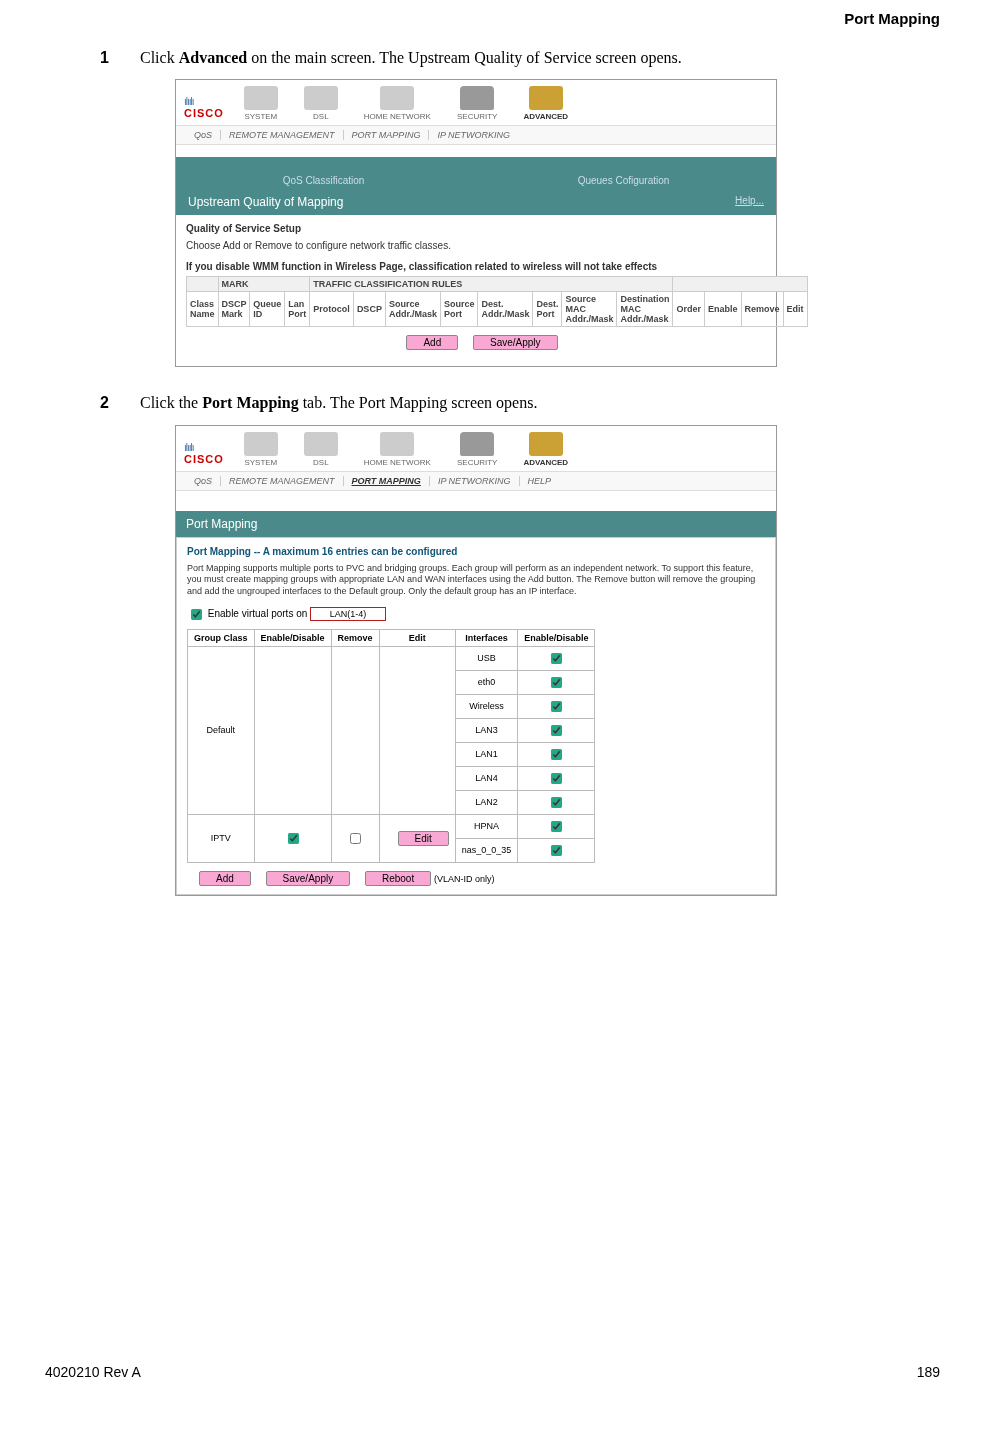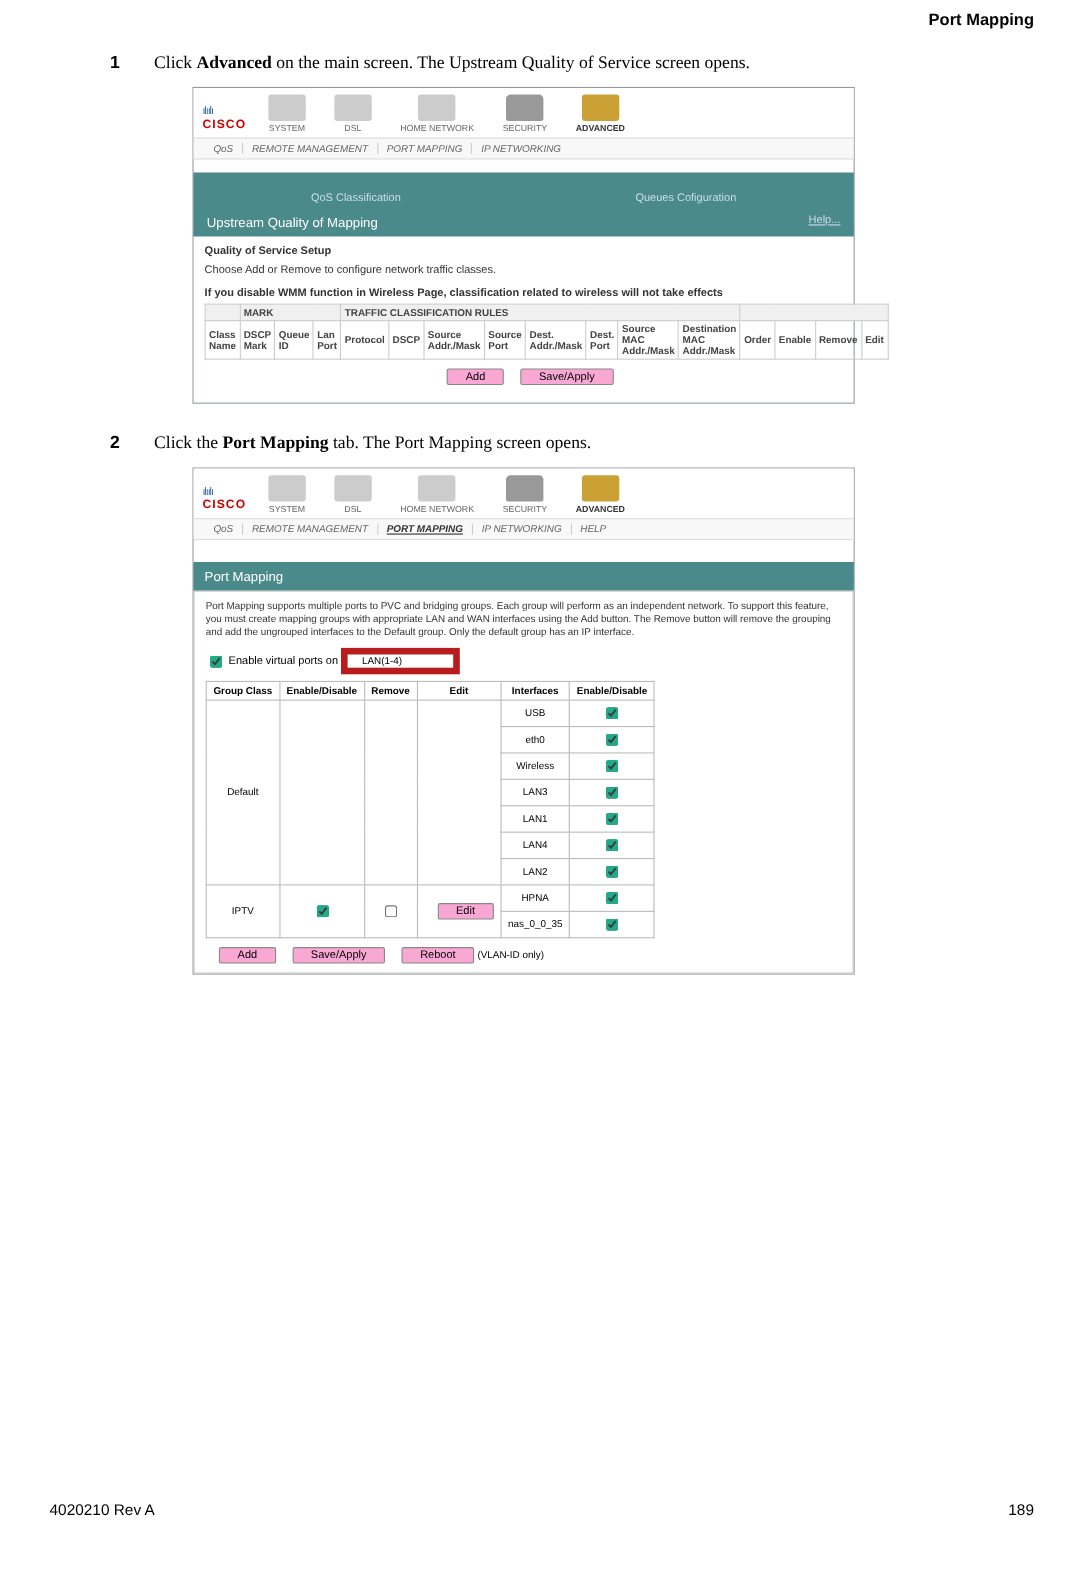--- a/index.html
+++ b/index.html
@@ -152,21 +152,21 @@
     border-radius: 2px;
     font-family: Arial, sans-serif;
     margin-left: 12px;
   }
   .btn-row { text-align: center; padding: 8px; }
   .pm-body { padding: 8px 10px; background: #fff; border: 1px solid #ccc; }
   .pm-title { color: #157; font-weight: bold; font-size: 10px; margin-bottom: 6px; }
   .pm-desc { font-size: 9px; color: #333; line-height: 1.3; margin-bottom: 8px; }
   .pm-enable { font-size: 10px; margin-bottom: 6px; }
   .pm-enable input[type=text] {
-    font-size: 9px; padding: 1px 13px; width: 70px; border: 6px solid #b91c1c;
+    font-size: 9px; padding: 1px 2px; width: 70px; border: 1px solid #b91c1c; text-align: center;
   }
   .pm-table {
     border-collapse: collapse;
     font-size: 9px;
   }
   .pm-table th, .pm-table td {
     border: 1px solid #bbb;
     padding: 3px 6px;
     text-align: center;
   }
@@ -324,20 +324,21 @@
       <span class="sub-tab">HELP</span>
     </div>
 
     <div style="height:20px"></div>
 
     <div class="panel" style="margin-top:0">
       <div class="panel-title" style="padding:6px 10px">
         <span>Port Mapping</span>
       </div>
       <div class="pm-body">
+        <div class="pm-title">Port Mapping -- A maximum 16 entries can be configured</div>
         <div class="pm-desc">Port Mapping supports multiple ports to PVC and bridging groups. Each group will perform as an independent network. To support this feature, you must create mapping groups with appropriate LAN and WAN interfaces using the Add button. The Remove button will remove the grouping and add the ungrouped interfaces to the Default group. Only the default group has an IP interface.</div>
         <div class="pm-enable">
           <input type="checkbox" class="chk" checked="" style="">
           <span>Enable virtual ports on</span>
           <input type="text" value="LAN(1-4)" style="">
         </div>
 
         <table class="pm-table">
           <tbody>
               <tr>

